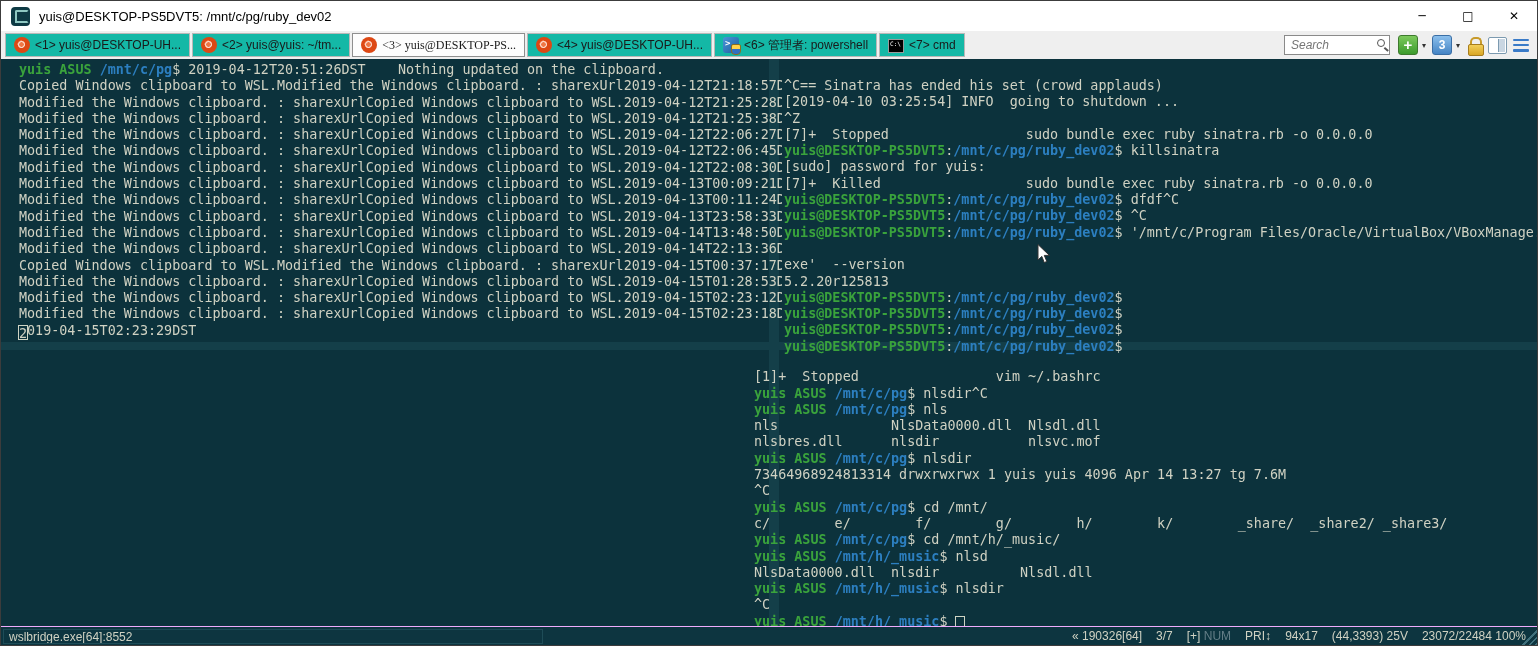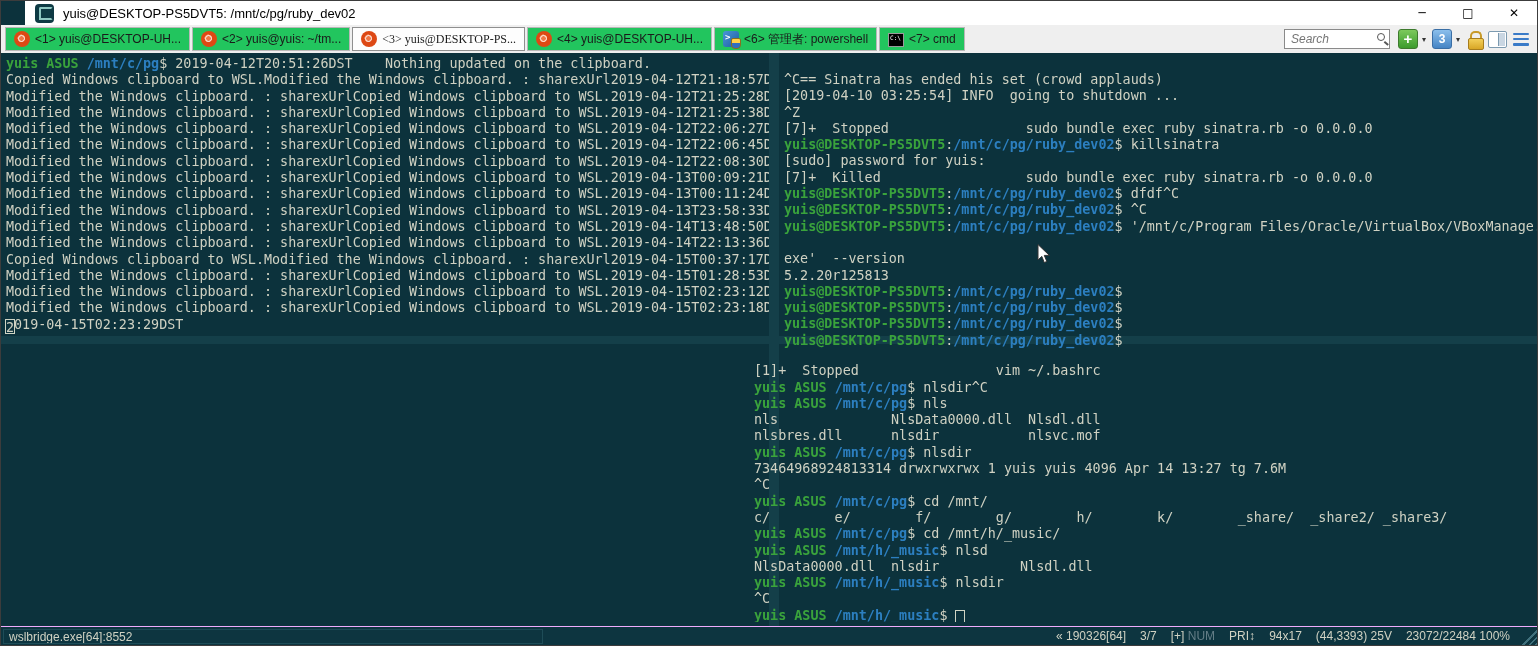--- a/index.html
+++ b/index.html
@@ -5,32 +5,32 @@
   :root{
     --bg:#0c323c; --fg:#d0d2c3; --green:#3aa33c; --blue:#2c7fc0;
     --dim:#647e87; --divider:#143f49; --statusbg:#0d3540;
   }
   *{box-sizing:border-box;}
   html,body{margin:0;padding:0;background:#222;}
   body{width:1538px;height:646px;font-family:"Liberation Sans",sans-serif;}
   .window{position:relative;width:1538px;height:646px;border:1px solid #3c3c3c;
           display:flex;flex-direction:column;overflow:hidden;background:var(--bg);}
   
-  .titlebar{height:24px;background:#ffffff;display:flex;align-items:center;flex:none;margin-left:24px;}
+  .titlebar{height:30px;background:#ffffff;display:flex;align-items:center;flex:none;}
   .appicon{width:19px;height:19px;margin:0 9px 0 10px;background:#0e3a44;border-radius:4px;position:relative;flex:none;}
   .appicon::before{content:"";position:absolute;left:4px;top:3px;width:10px;height:9px;border:2px solid #8fc8c2;border-radius:2px;border-right-color:transparent;}
   .appicon::after{content:"";position:absolute;left:4px;bottom:3px;width:11px;height:2px;background:#8fc8c2;}
   .title-text{font-size:13px;color:#000;white-space:nowrap;}
   .wctrls{margin-left:auto;display:flex;height:30px;}
   .wctrl{width:46px;height:30px;display:flex;align-items:center;justify-content:center;
          color:#000;font-family:"DejaVu Sans",sans-serif;font-size:12px;cursor:default;}
   
   .tabbar{height:28px;background:#efefef;display:flex;align-items:center;flex:none;padding-left:2px;}
   .tab{height:24px;margin:2px 0 2px 2px;display:flex;align-items:center;gap:5px;
-       padding:0 8px;background:#22c55e;border:1px solid #b8b8b8;font-size:12px;color:#1a1a1a;white-space:nowrap;}
+       padding:0 8px;background:#14b8a6;border:1px solid #b8b8b8;font-size:12px;color:#1a1a1a;white-space:nowrap;}
   .tab.active{background:#fdfdfd;border-color:#8f8f8f;font-family:Liberation Serif, serif;}
   .tabicon{width:16px;height:16px;position:relative;flex:none;}
   .tabicon.ubuntu{border-radius:50%;background:radial-gradient(circle at 45% 45%,#f07746 0 30%,#dd4814 31% 100%);}
   .tabicon.ubuntu::after{content:"";position:absolute;left:4px;top:4px;width:5px;height:5px;border:1.6px solid #ffffff;border-radius:50%;opacity:.95;}
   .tabicon.powershell{background:linear-gradient(135deg,#4995d8,#1c5d9e);border-radius:3px;}
   .tabicon.powershell::before{content:">";position:absolute;left:2px;top:1px;color:#fff;
       font:bold 9px/10px "DejaVu Sans Mono",monospace;}
   .tabicon.powershell::after{content:"";position:absolute;right:-2px;bottom:-2px;width:8px;height:9px;
       background:linear-gradient(180deg,#ffd24a 0 45%,#2f6fc1 45% 100%);border:1px solid #8a6d1f;border-radius:2px 2px 4px 4px;}
   .tabicon.cmd{background:#000;border:1px solid #9a9a9a;height:14px;margin-top:1px;}
@@ -56,36 +56,36 @@
   .panelbtn{width:19px;height:17px;border:1px solid #7c9ab0;background:#fff;position:relative;border-radius:2px;margin-right:6px;flex:none;}
   .panelbtn::after{content:"";position:absolute;right:1px;top:1px;bottom:1px;width:6px;background:#c9d6e2;border-left:1px solid #7c9ab0;}
   .menubtn{width:16px;height:13px;display:flex;flex-direction:column;justify-content:space-between;margin-right:8px;flex:none;}
   .menubtn i{height:2.6px;background:#3a7bc8;border-radius:1px;}
   
   .terminal{position:relative;flex:1;background:var(--bg);overflow:hidden;}
   .vdivider{position:absolute;left:768px;top:0;width:10px;height:100%;background:var(--divider);}
   .hdivider{position:absolute;left:0;top:283px;width:100%;height:8px;background:var(--divider);}
   .pane{position:absolute;overflow:hidden;padding:3px 0 0 5px;
         font-family:"DejaVu Sans Mono",monospace;font-size:13.4px;white-space:pre;color:var(--fg);}
-  .pane-tl{left:0;top:0;width:768px;height:283px;}
+  .pane-tl{left:13px;top:0;width:768px;height:283px;}
   .pane-tr{left:778px;top:16px;width:760px;height:283px;}
   .pane-bl{left:0;top:291px;width:768px;height:278px;}
   .pane-br{left:748px;top:291px;width:760px;height:278px;}
   .tline{height:16.3px;}
   .seg-d{color:var(--fg);}
   .seg-g{color:var(--green);font-weight:bold;}
   .seg-b{color:var(--blue);font-weight:bold;}
   .seg-dim{color:var(--dim);}
   .seg-cur{display:inline-block;border:1px solid #cfd4c4;margin:0 -1px;height:15px;vertical-align:-3px;}
   
   .statusbar{height:19px;flex:none;background:var(--statusbg);border-top:1px solid #f0abfc;
       display:flex;align-items:center;font-size:12px;color:#d4dad6;position:relative;}
   .sseg-left{width:540px;height:15px;margin:1px 0 1px 2px;border:1px solid #1e4c57;
       padding:0 5px;line-height:14px;white-space:nowrap;overflow:hidden;}
-  .status-right{margin-left:auto;display:flex;align-items:center;height:100%;margin-right:20px;justify-content:flex-end;}
+  .status-right{margin-left:auto;display:flex;align-items:center;height:100%;margin-right:4px;justify-content:flex-end;}
   .sseg{padding:0 7px;white-space:nowrap;}
   .grip{position:absolute;right:0;bottom:0;width:16px;height:16px;
       background:repeating-linear-gradient(135deg,transparent 0 3px,#40707c 3px 4.5px);
       clip-path:polygon(100% 0,100% 100%,0 100%);}
   .mouse-cursor{position:absolute;left:1036px;top:243px;z-index:9;}
 </style>
 </head>
 <body>
 
 <div class="window">

